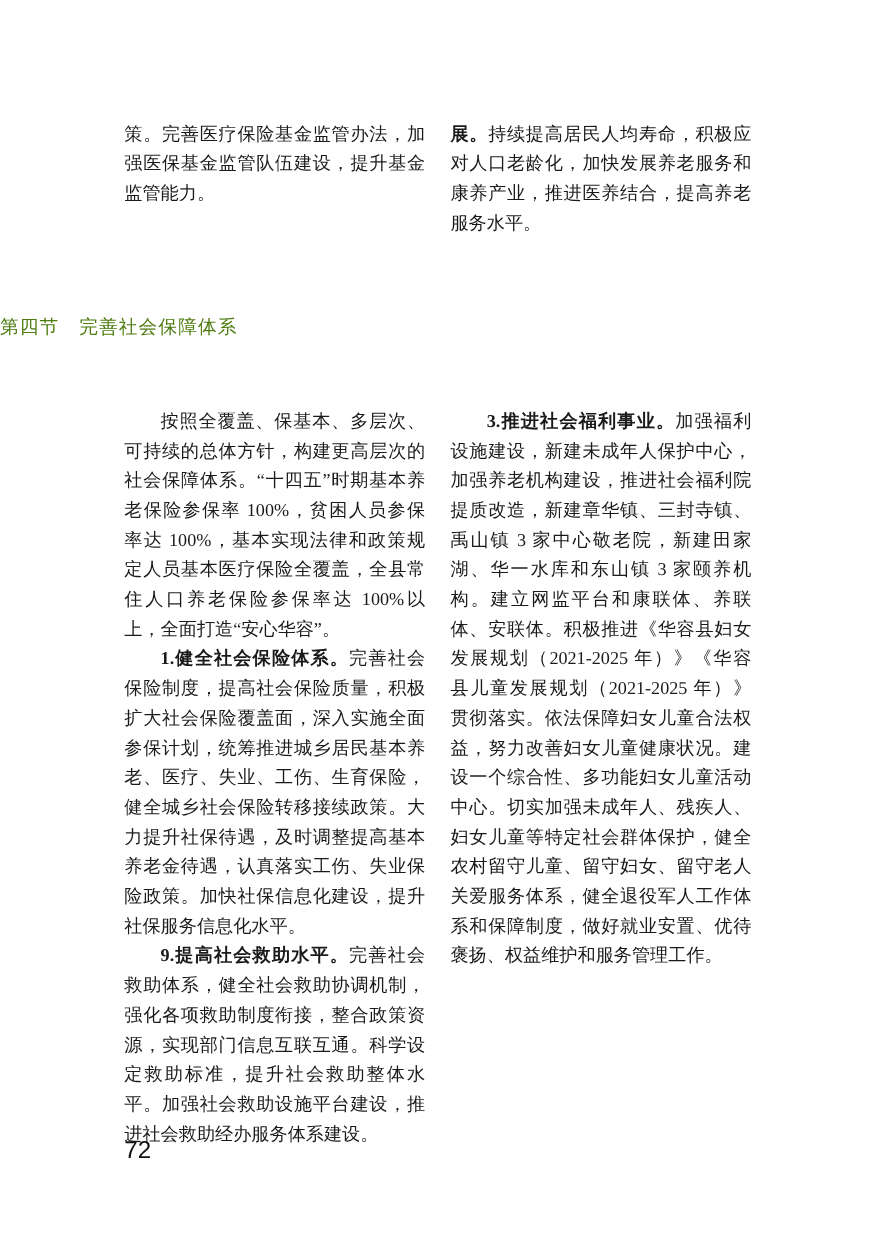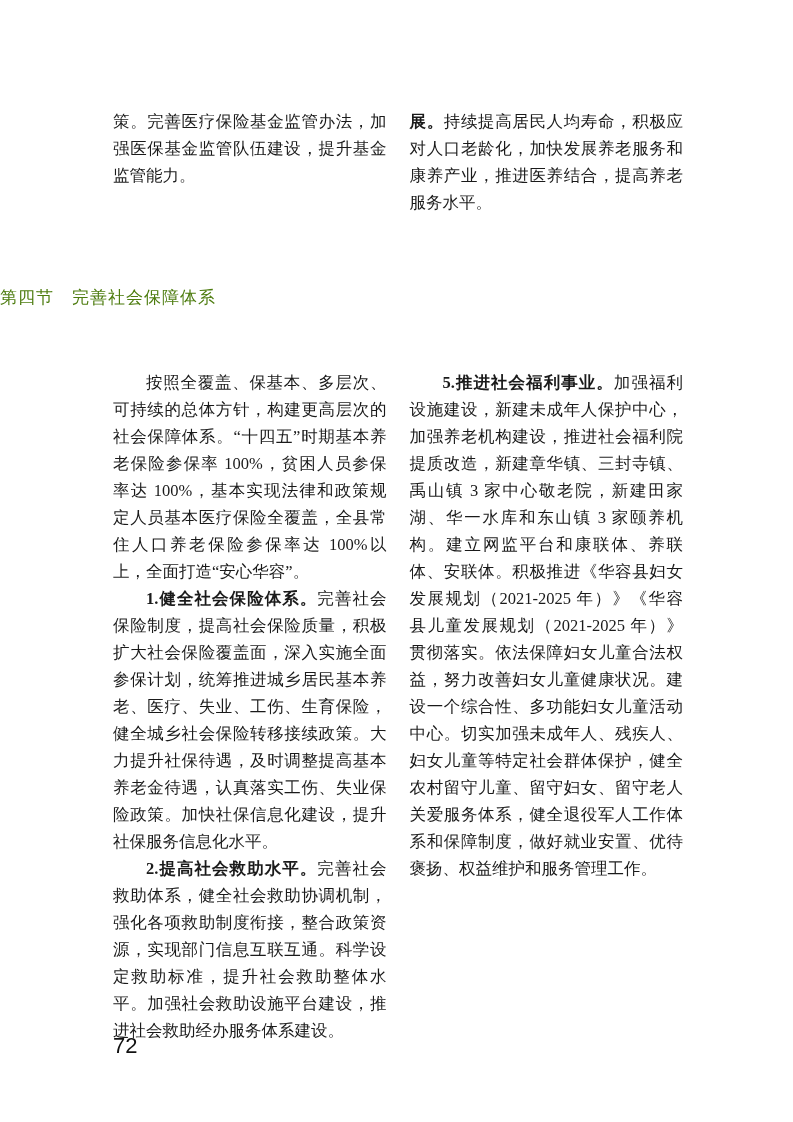--- a/index.html
+++ b/index.html
@@ -79,22 +79,22 @@
       <p class="para"><span class="lead">展。</span><span>持续提高居民人均寿命，积极应对人口老龄化，加快发展养老服务和康养产业，推进医养结合，提高养老服务水平。</span></p>
     </div>
   </div>
 
   <h2 class="section-title">第四节　完善社会保障体系</h2>
 
   <div class="row body-row">
     <div class="col">
       <p class="para indent"><span>按照全覆盖、保基本、多层次、可持续的总体方针，构建更高层次的社会保障体系。“十四五”时期基本养老保险参保率 100%，贫困人员参保率达 100%，基本实现法律和政策规定人员基本医疗保险全覆盖，全县常住人口养老保险参保率达 100%以上，全面打造“安心华容”。</span></p>
       <p class="para indent"><span class="lead">1.健全社会保险体系。</span><span>完善社会保险制度，提高社会保险质量，积极扩大社会保险覆盖面，深入实施全面参保计划，统筹推进城乡居民基本养老、医疗、失业、工伤、生育保险，健全城乡社会保险转移接续政策。大力提升社保待遇，及时调整提高基本养老金待遇，认真落实工伤、失业保险政策。加快社保信息化建设，提升社保服务信息化水平。</span></p>
-      <p class="para indent"><span class="lead">2.提高社会救助水平。</span><span>完善社会救助体系，健全社会救助协调机制，强化各项救助制度衔接，整合政策资源，实现部门信息互联互通。科学设定救助标准，提升社会救助整体水平。加强社会救助设施平台建设，推进社会救助经办服务体系建设。</span></p>
+      <p class="para indent"><span class="lead">9.提高社会救助水平。</span><span>完善社会救助体系，健全社会救助协调机制，强化各项救助制度衔接，整合政策资源，实现部门信息互联互通。科学设定救助标准，提升社会救助整体水平。加强社会救助设施平台建设，推进社会救助经办服务体系建设。</span></p>
     </div>
     <div class="col">
-      <p class="para indent"><span class="lead">5.推进社会福利事业。</span><span>加强福利设施建设，新建未成年人保护中心，加强养老机构建设，推进社会福利院提质改造，新建章华镇、三封寺镇、禹山镇 3 家中心敬老院，新建田家湖、华一水库和东山镇 3 家颐养机构。建立网监平台和康联体、养联体、安联体。积极推进《华容县妇女发展规划（2021-2025 年）》《华容县儿童发展规划（2021-2025 年）》贯彻落实。依法保障妇女儿童合法权益，努力改善妇女儿童健康状况。建设一个综合性、多功能妇女儿童活动中心。切实加强未成年人、残疾人、妇女儿童等特定社会群体保护，健全农村留守儿童、留守妇女、留守老人关爱服务体系，健全退役军人工作体系和保障制度，做好就业安置、优待褒扬、权益维护和服务管理工作。</span></p>
+      <p class="para indent"><span class="lead">3.推进社会福利事业。</span><span>加强福利设施建设，新建未成年人保护中心，加强养老机构建设，推进社会福利院提质改造，新建章华镇、三封寺镇、禹山镇 3 家中心敬老院，新建田家湖、华一水库和东山镇 3 家颐养机构。建立网监平台和康联体、养联体、安联体。积极推进《华容县妇女发展规划（2021-2025 年）》《华容县儿童发展规划（2021-2025 年）》贯彻落实。依法保障妇女儿童合法权益，努力改善妇女儿童健康状况。建设一个综合性、多功能妇女儿童活动中心。切实加强未成年人、残疾人、妇女儿童等特定社会群体保护，健全农村留守儿童、留守妇女、留守老人关爱服务体系，健全退役军人工作体系和保障制度，做好就业安置、优待褒扬、权益维护和服务管理工作。</span></p>
     </div>
   </div>
 
   <div class="page-number">72</div>
 
 </div>
 
 </body></html>

